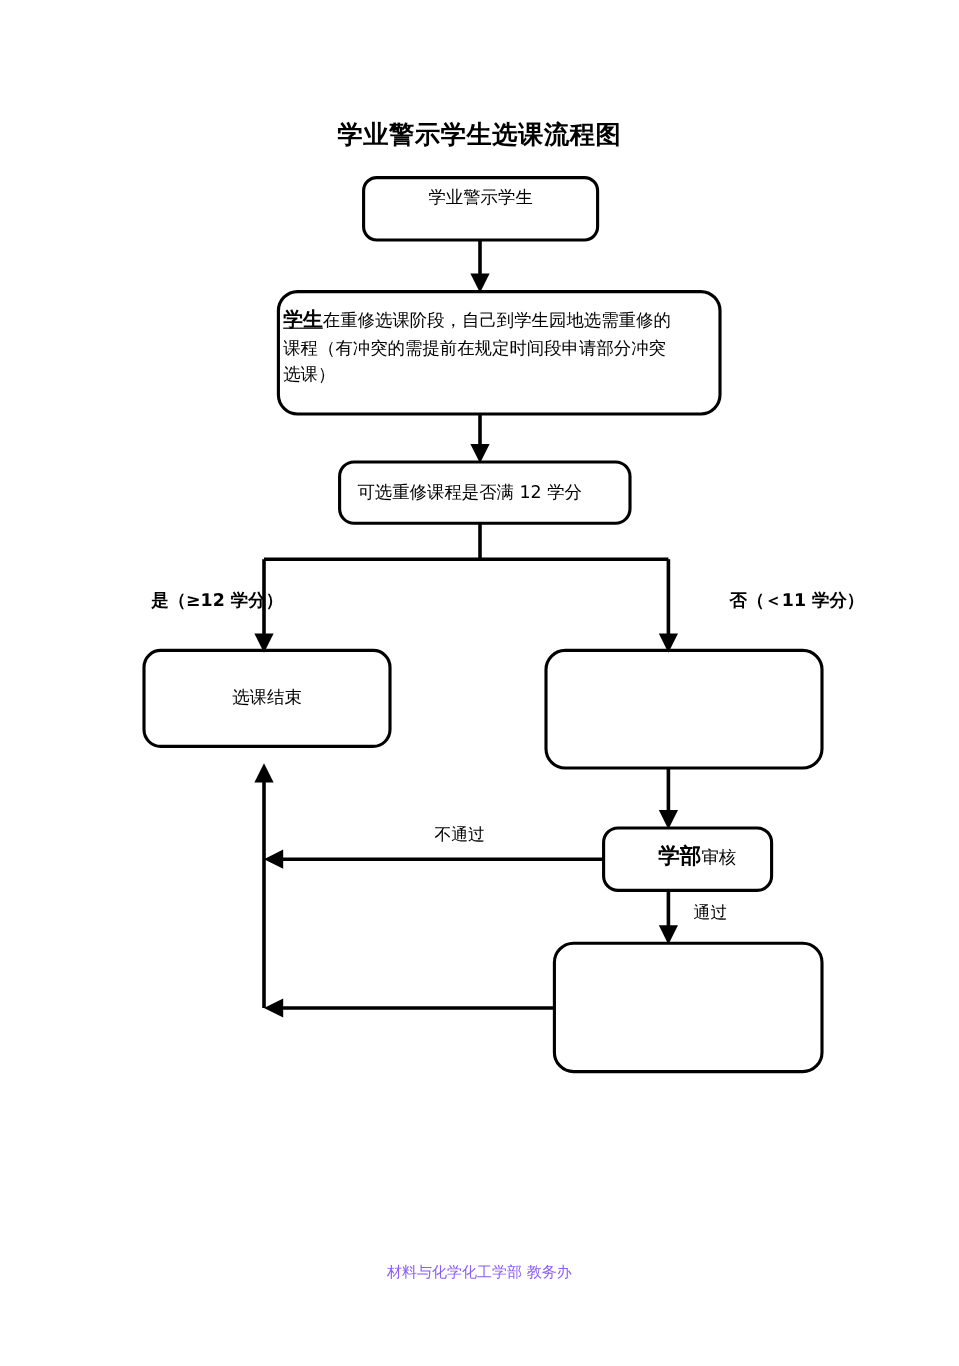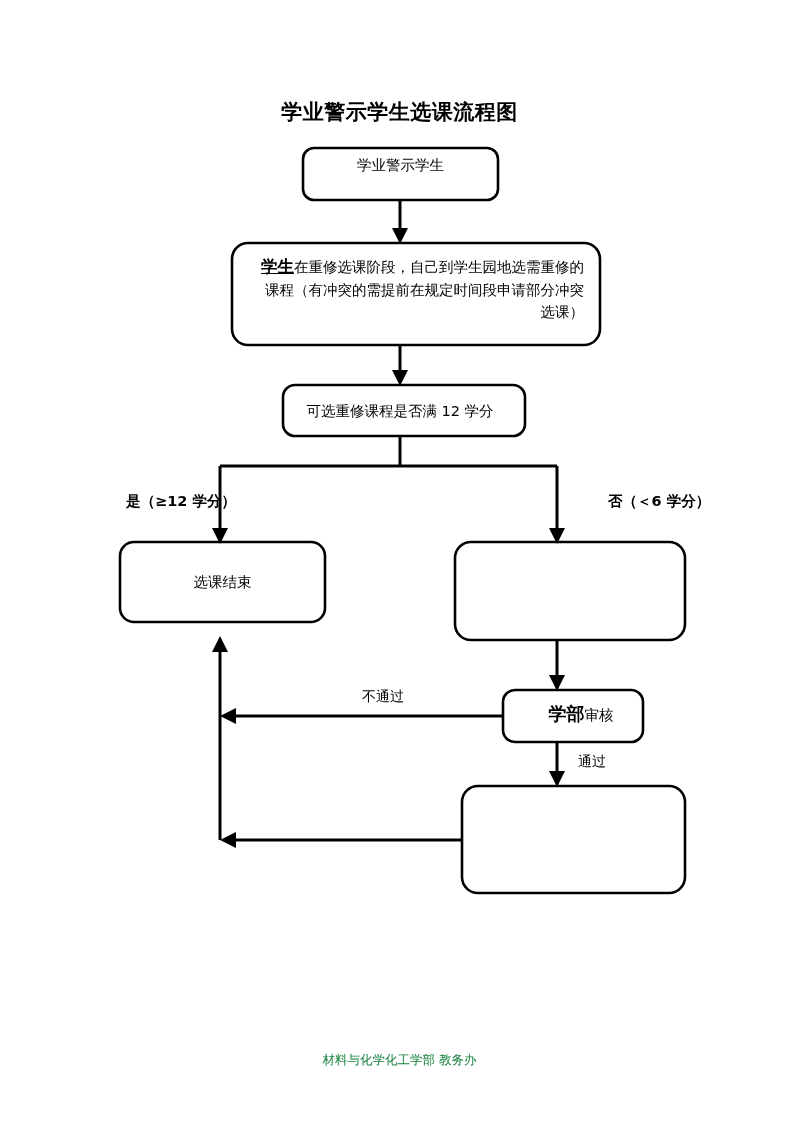--- a/index.html
+++ b/index.html
@@ -85,21 +85,21 @@
     font-size: 14.5px;
     margin-left: 30px;
   }
   .footer-note {
     position: absolute;
     left: 0;
     top: 1052px;
     width: 799px;
     text-align: center;
     font-size: 12.5px;
-    color: #15803d;
+    color: #8b5cf6;
   }
 </style>
 </head>
 <body>
 
 <div id="page">
 
   <div class="page-title">学业警示学生选课流程图</div>
 
   <svg id="flow-svg" viewBox="0 0 799 1138">
@@ -145,33 +145,33 @@
     <line class="connector" x1="462" y1="840" x2="232" y2="840"></line>
     <polygon class="arrow-head" points="220,840 236,832 236,848"></polygon>
 
     <line class="connector" x1="220" y1="840" x2="220" y2="648"></line>
     <polygon class="arrow-head" points="220,636 212,652 228,652"></polygon>
 
   </svg>
 
   <div class="node-text center" style="left:303px; top:154px; width:195px;">学业警示学生</div>
 
-  <div class="node-text left" style="left:252px; top:256px; width:332px;text-align:right;"><span class="emph">学生</span><span>在重修选课阶段，自己到学生园地选需重修的课程（有冲突的需提前在规定时间段申请部分冲突选课）</span></div>
+  <div class="node-text left" style="left:236px; top:256px; width:332px;"><span class="emph">学生</span><span>在重修选课阶段，自己到学生园地选需重修的课程（有冲突的需提前在规定时间段申请部分冲突选课）</span></div>
 
-  <div class="node-text center" style="left:299px; top:400px; width:202px;">可选重修课程是否满 12 学分</div>
+  <div class="node-text center" style="left:283px; top:400px; width:202px;text-align:right;">可选重修课程是否满 12 学分</div>
 
   <div class="node-text center" style="left:120px; top:571px; width:205px;">选课结束</div>
 
 
   <div class="node-text center" style="left:503px; top:703px; width:156px;"><span class="emph-plain">学部</span><span>审核</span></div>
 
 
   <div class="edge-label bold" style="left:96px; top:492px;">是（≥12 学分）</div>
 
-  <div class="edge-label bold" style="left:578px; top:492px;">否（＜6 学分）</div>
+  <div class="edge-label bold" style="left:578px; top:492px;">否（＜11 学分）</div>
 
   <div class="edge-label" style="left:362px; top:687px;">不通过</div>
 
   <div class="edge-label" style="left:578px; top:752px;">通过</div>
 
   <div class="footer-note">材料与化学化工学部 教务办</div>
 
 </div>
 
 </body></html>

